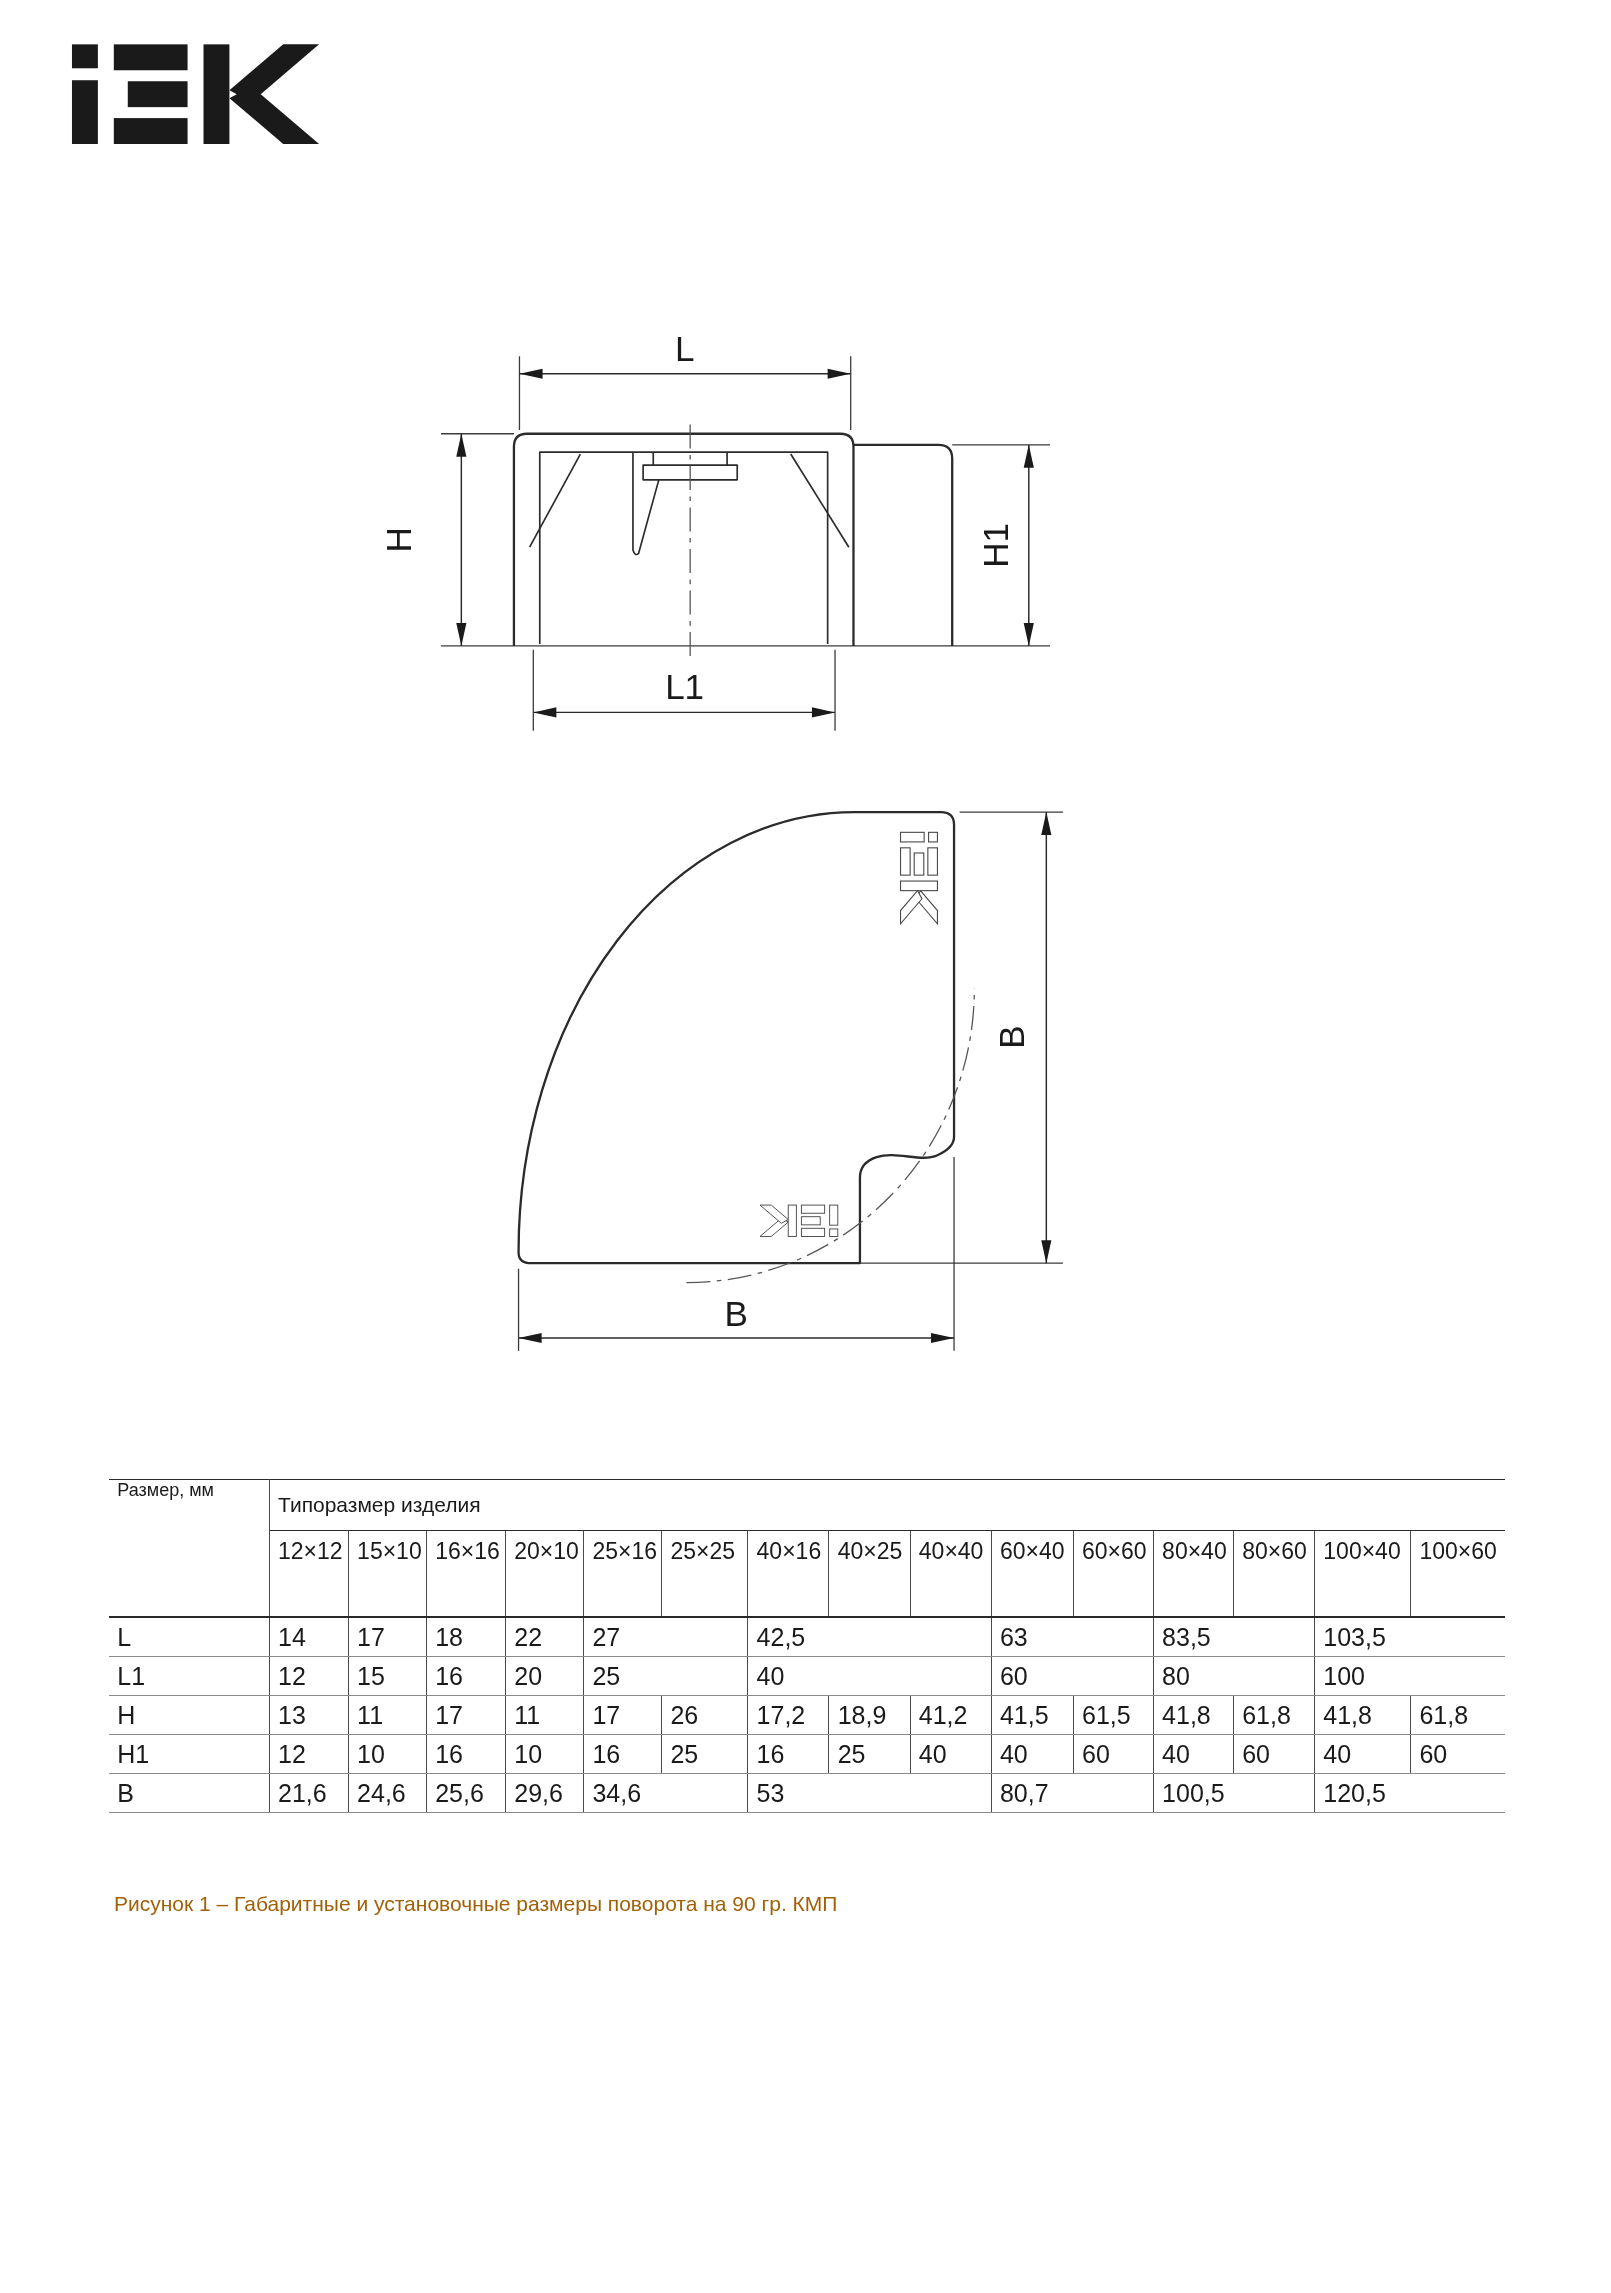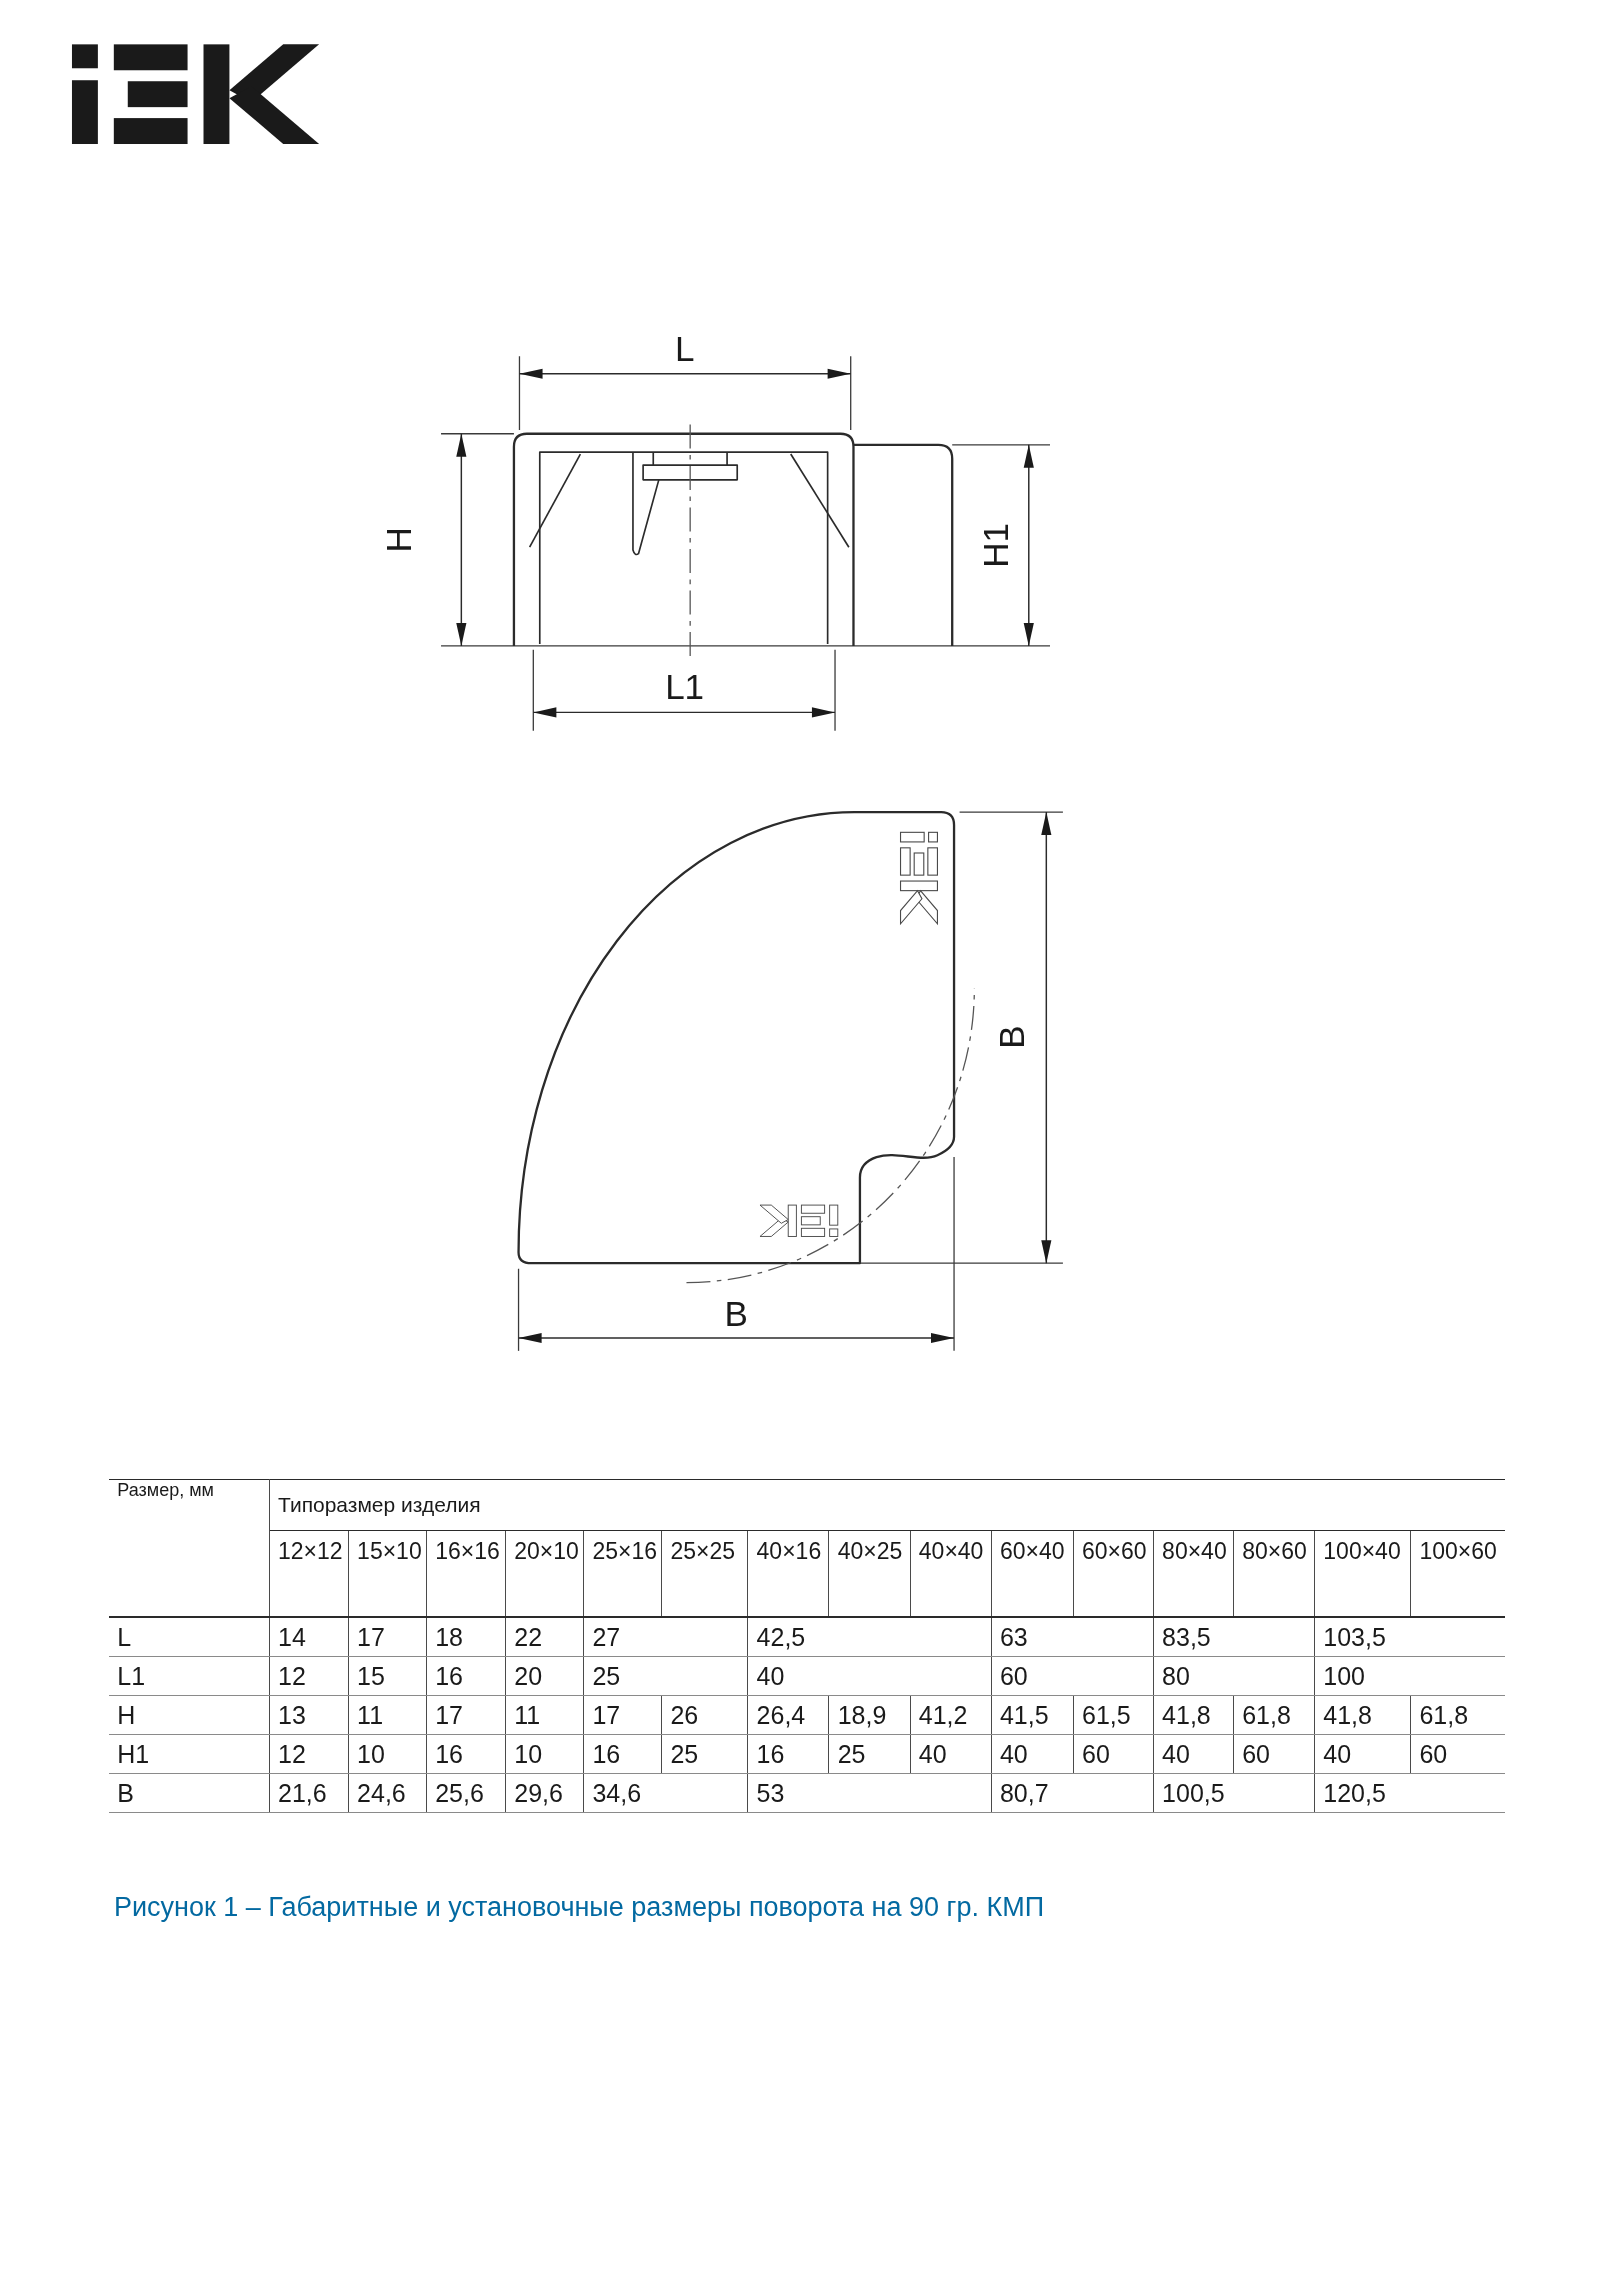--- a/index.html
+++ b/index.html
@@ -60,21 +60,21 @@
   }
   table.dim-table tbody td {
     border-left:1.8px solid #4a4a4a;
     border-bottom:1.8px solid #8a8a8a;
     height:38px; vertical-align:middle;
     font-size:25px;
   }
   table.dim-table tbody td.row-label { border-left:none; }
   .figure-caption {
     position:absolute; left:114px; top:1892px;
-    font-size:27px; color:#0369a1;
+    font-size:21px; color:#a16207;
   }
 </style>
 </head>
 <body>
 
 <svg class="page-art" viewBox="0 0 1746 2485" aria-hidden="true">
   <defs>
     <g id="iek-logo-shape">
       <rect x="0" y="0" width="26" height="24"></rect>
       <rect x="0" y="36" width="26" height="64"></rect>
@@ -238,21 +238,21 @@
         <td colspan="2">100</td>
       </tr>
       <tr>
         <td class="row-label">H</td>
         <td>13</td>
         <td>11</td>
         <td>17</td>
         <td>11</td>
         <td>17</td>
         <td>26</td>
-        <td>26,4</td>
+        <td>17,2</td>
         <td>18,9</td>
         <td>41,2</td>
         <td>41,5</td>
         <td>61,5</td>
         <td>41,8</td>
         <td>61,8</td>
         <td>41,8</td>
         <td>61,8</td>
       </tr>
       <tr>

